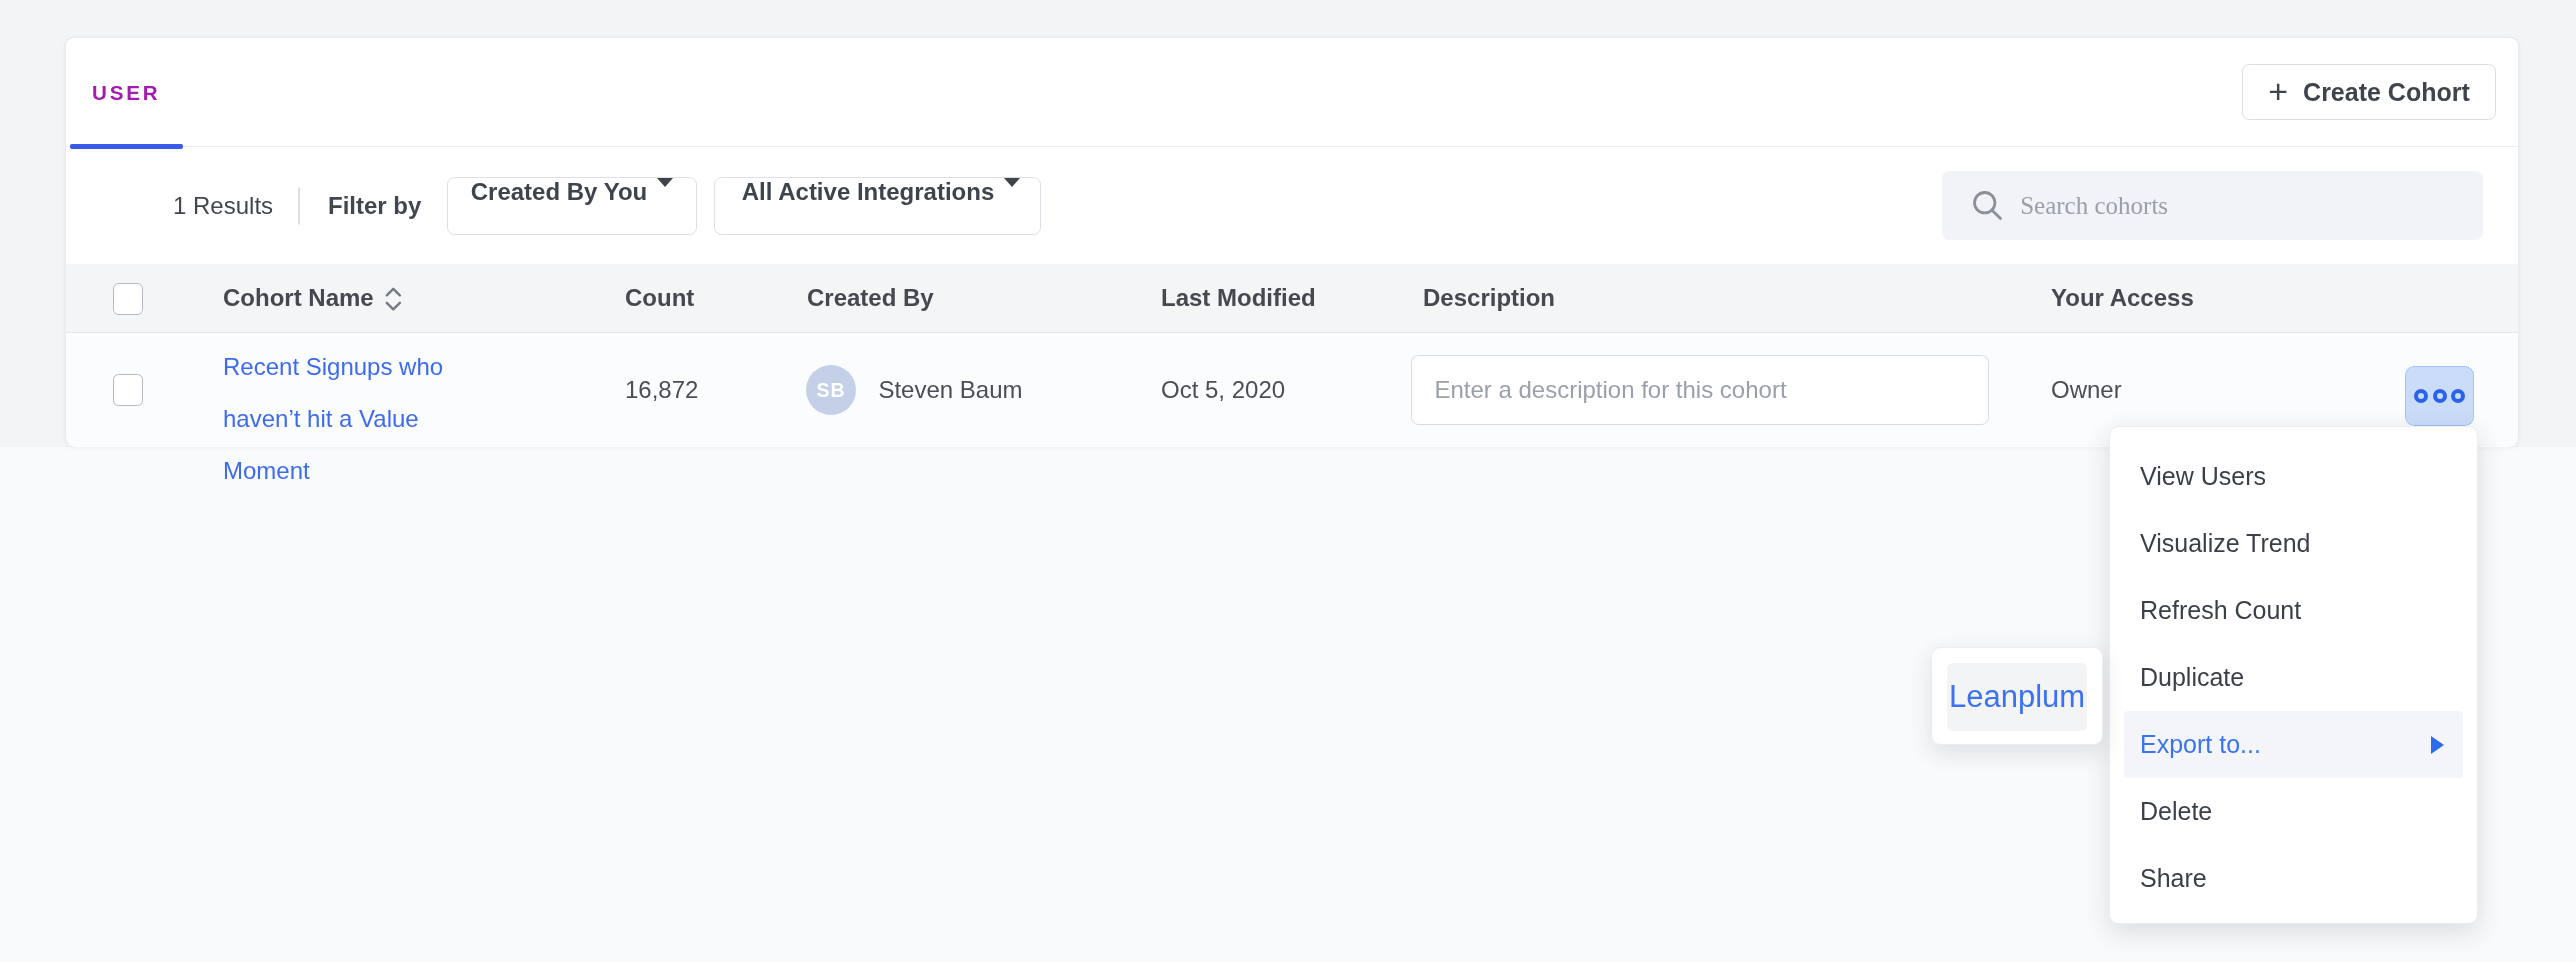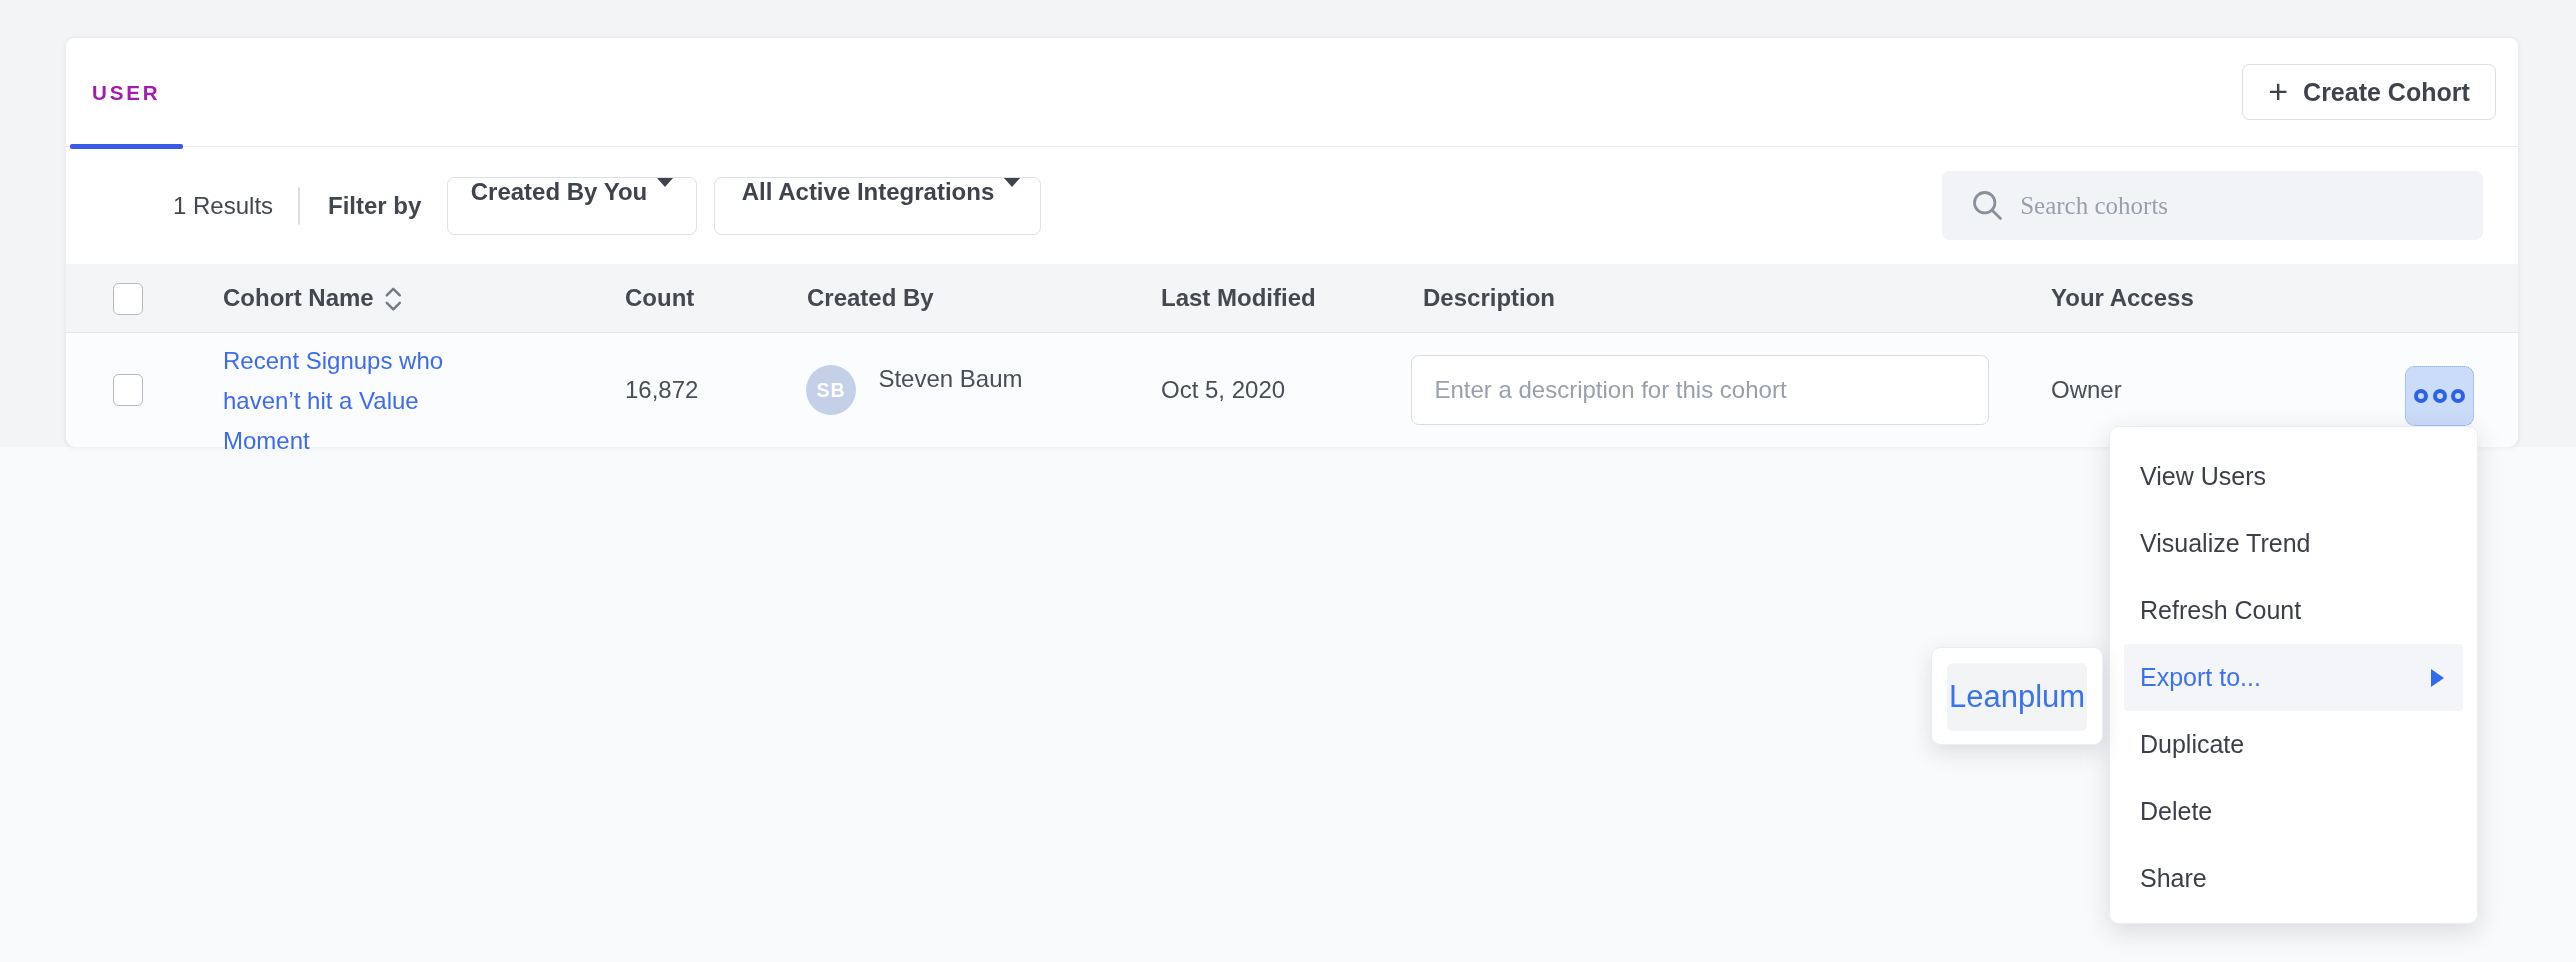--- a/index.html
+++ b/index.html
@@ -78,27 +78,27 @@
   .checkbox {
     width:30px; height:32px; background:#fff; border:1.9px solid #B4B9C2; border-radius:5.6px; cursor:pointer;
   }
   .thead .checkbox { position:absolute; left:47px; top:18.7px; }
 
   
   .trow { position:absolute; left:0; top:295px; width:100%; height:114px; background:#FBFCFD; border-radius:0 0 9.3px 9.3px; }
   .trow .checkbox { position:absolute; left:47px; top:41px; }
   .cohort-link {
     position:absolute; left:157px; top:8.4px; width:280px;
-    font-size:24px; line-height:40px; color:#3D6BF0; cursor:pointer; text-decoration:none; display:block;
+    font-size:24px; line-height:52px; color:#3D6BF0; cursor:pointer; text-decoration:none; display:block;
   }
   .cell-text { position:absolute; top:50%; transform:translateY(-50%); font-size:24px; color:#4A4E57; white-space:nowrap; }
   .count-cell { left:559px; }
   .modified-cell { left:1095px; }
   .access-cell { left:1985px; }
-  .created-group { position:absolute; left:740px; top:50%; transform:translateY(-50%); display:flex; align-items:flex-start; gap:22.4px; }
+  .created-group { position:absolute; left:740px; top:50%; transform:translateY(-50%); display:flex; align-items:center; gap:22.4px; }
   .avatar {
     width:50px; height:50px; border-radius:50%; background:#C4CFE8;
     display:flex; align-items:center; justify-content:center;
     color:#FFFFFF; font-size:19.6px; font-weight:700; letter-spacing:0.9px;
   }
   .created-name { font-size:24px; color:#4A4E57; white-space:nowrap; }
   .desc-input {
     position:absolute; left:1345px; top:22.4px; width:578px; height:70px;
     border:1.9px solid #D8DBE0; border-radius:7.5px; background:#fff; outline:none;
     font-family:inherit; font-size:24px; color:#6d28d9; padding:0 22.4px;
@@ -222,28 +222,28 @@
 <div class="menu">
   <div class="menu-item">
     <span>View Users</span>
   </div>
   <div class="menu-item">
     <span>Visualize Trend</span>
   </div>
   <div class="menu-item">
     <span>Refresh Count</span>
   </div>
+  <div class="menu-item">
+    <span>Duplicate</span>
+  </div>
   <div class="menu-item active">
     <span>Export to...</span>
     <span class="tri-right"></span>
   </div>
   <div class="menu-item">
-    <span>Duplicate</span>
-  </div>
-  <div class="menu-item">
     <span>Delete</span>
   </div>
   <div class="menu-item">
     <span>Share</span>
   </div>
 </div>
 
 <div class="submenu">
   <div class="submenu-item">Leanplum</div>
 </div>

